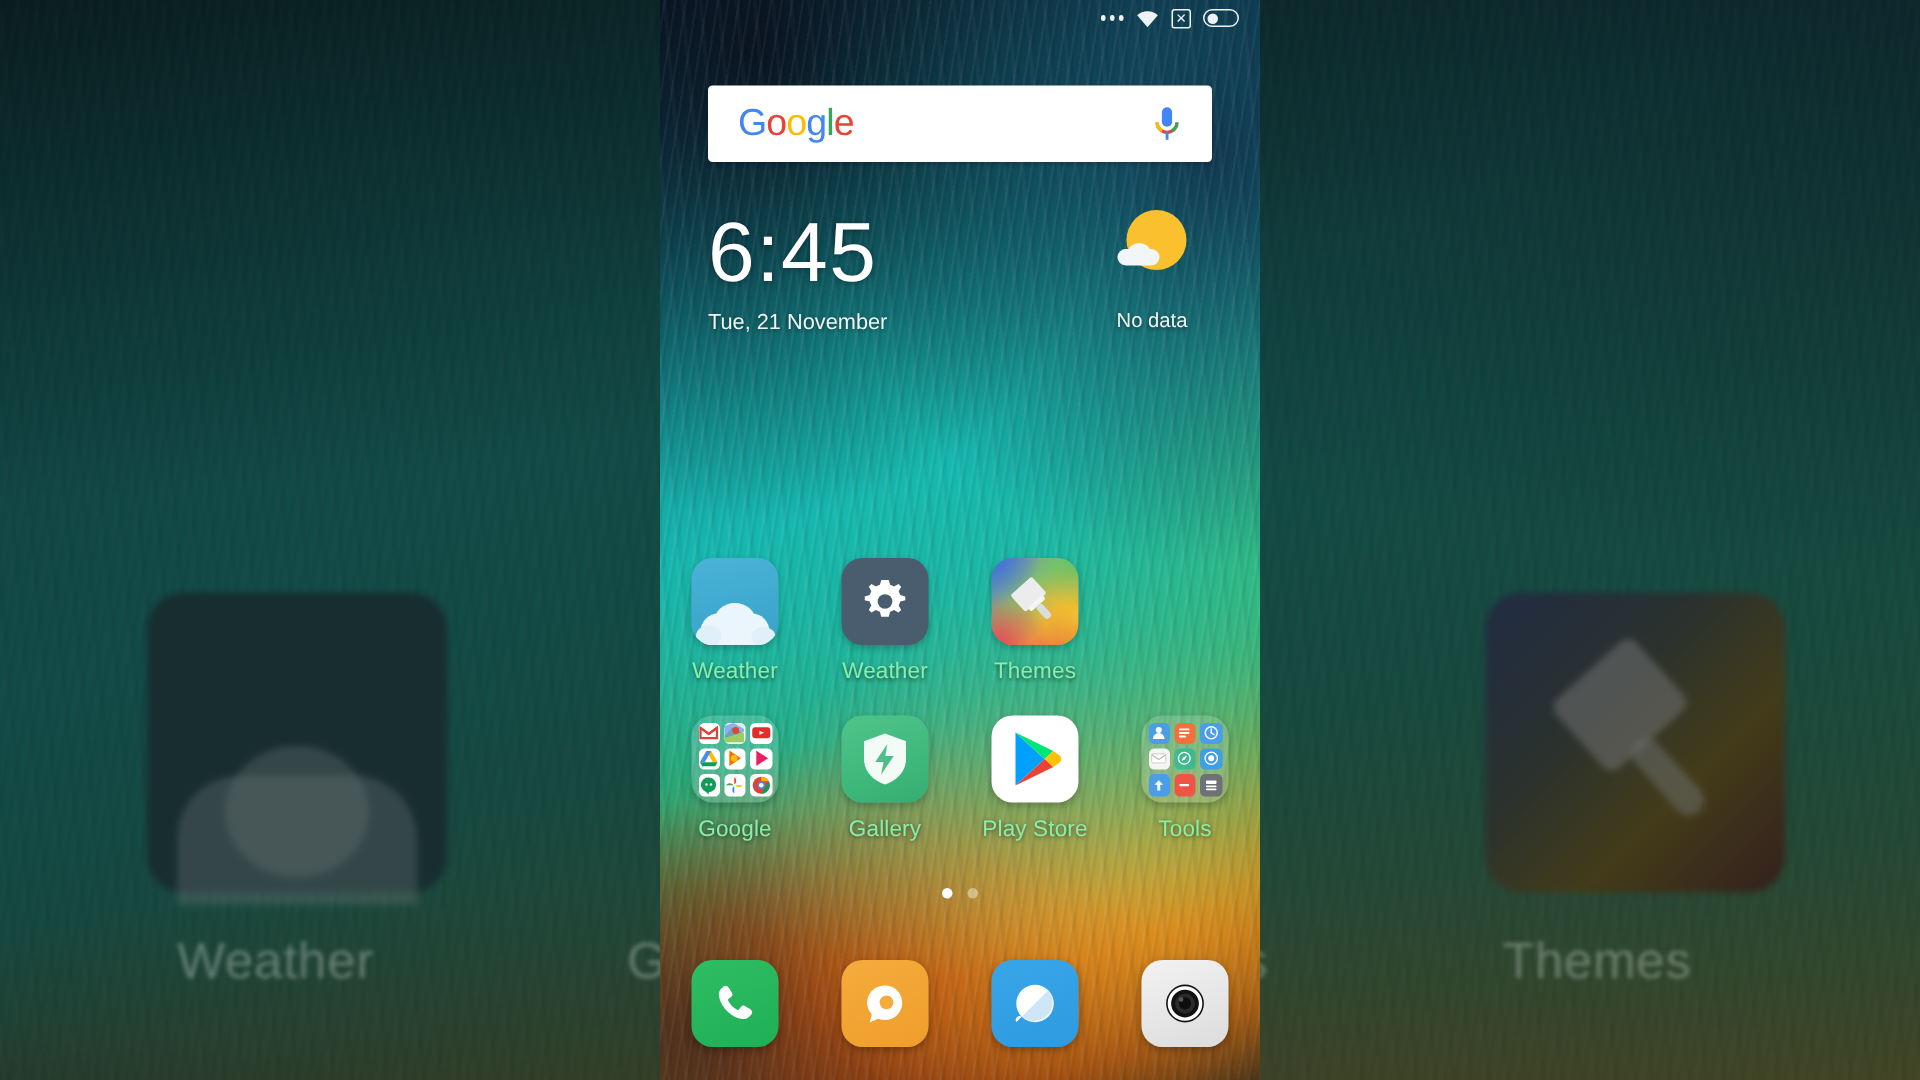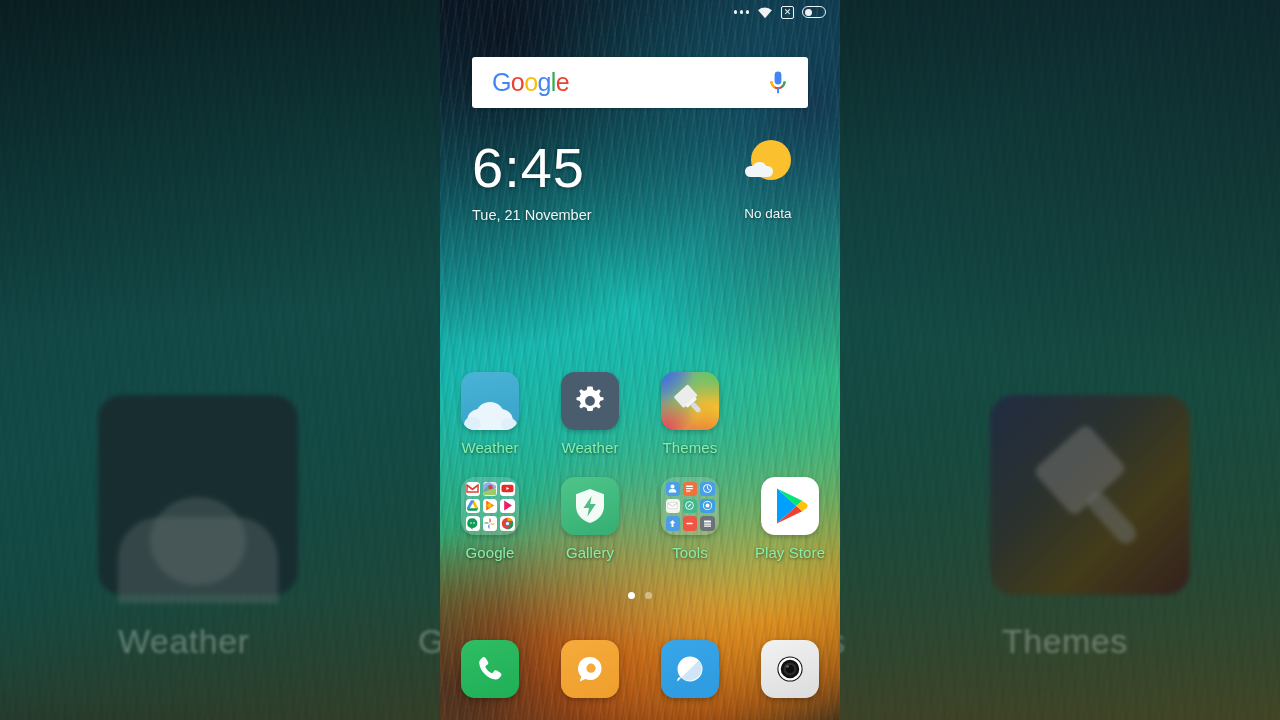--- a/index.html
+++ b/index.html
@@ -466,92 +466,92 @@
           <div class="app-icon ic-security">
             <svg width="34" height="38" viewBox="0 0 34 38">
               <path d="M17 2 L31 7.2 L31 19 C31 27.6 24.8 33.4 17 36 C9.2 33.4 3 27.6 3 19 L3 7.2 Z" fill="#f2fbf6"></path>
               <path d="M18.6 9 L10.5 21 L16 21 L14.4 29.5 L22.8 17 L17.2 17 Z" fill="#4fbd87"></path>
             </svg>
           </div>
           <div class="app-label">Gallery</div>
         </div>
 
         <div class="app">
-          <div class="app-icon ic-folder">
-            <div class="mini" style="background:#4a9ee8;">
-              <svg width="11" height="11" viewBox="0 0 11 11">
-                  <circle cx="5.5" cy="3.6" r="2" fill="#fff"></circle>
-                  <path d="M1.6 9.6 a3.9 3.9 0 0 1 7.8 0 z" fill="#fff"></path>
-                </svg>
-            </div>
-            <div class="mini" style="background:#f2703c;">
-              <svg width="11" height="11" viewBox="0 0 11 11">
-                  <rect x="2" y="2.6" width="7" height="1.3" rx=".6" fill="#fff"></rect>
-                  <rect x="2" y="5" width="7" height="1.3" rx=".6" fill="#fff"></rect>
-                  <rect x="2" y="7.4" width="4.6" height="1.3" rx=".6" fill="#fff"></rect>
-                </svg>
-            </div>
-            <div class="mini" style="background:#4a9ee8;">
-              <svg width="11" height="11" viewBox="0 0 11 11">
-                  <circle cx="5.5" cy="5.5" r="4" fill="none" stroke="#fff" stroke-width="1"></circle>
-                  <path d="M5.5 3 L5.5 5.6 L7.4 6.7" fill="none" stroke="#fff" stroke-width="1" stroke-linecap="round"></path>
-                </svg>
-            </div>
-
-            <div class="mini" style="background:#f4f4f0;">
-              <svg width="11" height="11" viewBox="0 0 11 11">
-                  <rect x="0.8" y="2.6" width="9.4" height="6" rx=".8" fill="#fff" stroke="#c9ccc7" stroke-width=".6"></rect>
-                  <path d="M0.8 3.1 L5.5 6.4 L10.2 3.1" fill="none" stroke="#b9bcb7" stroke-width=".8"></path>
-                </svg>
-            </div>
-            <div class="mini" style="background:#3fba8e;">
-              <svg width="11" height="11" viewBox="0 0 11 11">
-                  <circle cx="5.5" cy="5.5" r="3.9" fill="none" stroke="#fff" stroke-width=".9"></circle>
-                  <path d="M7.4 3.6 L6.1 6.1 L3.6 7.4 L4.9 4.9 Z" fill="#fff"></path>
-                </svg>
-            </div>
-            <div class="mini" style="background:#3f9fe0;">
-              <svg width="11" height="11" viewBox="0 0 11 11">
-                  <circle cx="5.5" cy="5.5" r="4.1" fill="none" stroke="#fff" stroke-width=".9"></circle>
-                  <circle cx="5.5" cy="5.5" r="2" fill="#fff"></circle>
-                </svg>
-            </div>
-
-            <div class="mini" style="background:#4a9ee8;">
-              <svg width="11" height="11" viewBox="0 0 11 11">
-                  <path d="M5.5 2.1 L8.4 5.2 L6.5 5.2 L6.5 9 L4.5 9 L4.5 5.2 L2.6 5.2 Z" fill="#fff"></path>
-                </svg>
-            </div>
-            <div class="mini" style="background:#ee5545;">
-              <svg width="11" height="11" viewBox="0 0 11 11">
-                  <rect x="2.2" y="4.7" width="6.6" height="1.5" rx=".7" fill="#fff"></rect>
-                </svg>
-            </div>
-            <div class="mini" style="background:#6d7278;">
-              <svg width="11" height="11" viewBox="0 0 11 11">
-                  <rect x="2" y="2.4" width="7" height="2.2" rx=".6" fill="#fff"></rect>
-                  <rect x="2" y="5.6" width="7" height="1.2" rx=".5" fill="#fff"></rect>
-                  <rect x="2" y="7.6" width="7" height="1.2" rx=".5" fill="#fff"></rect>
-                </svg>
-            </div>
-          </div>
-          <div class="app-label">Tools</div>
-        </div>
-
-        <div class="app">
           <div class="app-icon ic-play">
             <svg width="36" height="40" viewBox="0 0 36 40">
               <path d="M5 2.4 L5 37.6 L24.4 20 Z" fill="#00A0FF"></path>
               <path d="M5 2.4 L24.4 20 L30.2 14.7 Z" fill="#00E676"></path>
               <path d="M24.4 20 L30.2 25.3 L5 37.6 Z" fill="#EA4335"></path>
               <path d="M30.2 14.7 L34.2 17.5 a3 3 0 0 1 0 5 L30.2 25.3 L24.4 20 Z" fill="#FFC107"></path>
             </svg>
           </div>
           <div class="app-label">Play Store</div>
         </div>
+
+        <div class="app">
+          <div class="app-icon ic-folder">
+            <div class="mini" style="background:#4a9ee8;">
+              <svg width="11" height="11" viewBox="0 0 11 11">
+                  <circle cx="5.5" cy="3.6" r="2" fill="#fff"></circle>
+                  <path d="M1.6 9.6 a3.9 3.9 0 0 1 7.8 0 z" fill="#fff"></path>
+                </svg>
+            </div>
+            <div class="mini" style="background:#f2703c;">
+              <svg width="11" height="11" viewBox="0 0 11 11">
+                  <rect x="2" y="2.6" width="7" height="1.3" rx=".6" fill="#fff"></rect>
+                  <rect x="2" y="5" width="7" height="1.3" rx=".6" fill="#fff"></rect>
+                  <rect x="2" y="7.4" width="4.6" height="1.3" rx=".6" fill="#fff"></rect>
+                </svg>
+            </div>
+            <div class="mini" style="background:#4a9ee8;">
+              <svg width="11" height="11" viewBox="0 0 11 11">
+                  <circle cx="5.5" cy="5.5" r="4" fill="none" stroke="#fff" stroke-width="1"></circle>
+                  <path d="M5.5 3 L5.5 5.6 L7.4 6.7" fill="none" stroke="#fff" stroke-width="1" stroke-linecap="round"></path>
+                </svg>
+            </div>
+
+            <div class="mini" style="background:#f4f4f0;">
+              <svg width="11" height="11" viewBox="0 0 11 11">
+                  <rect x="0.8" y="2.6" width="9.4" height="6" rx=".8" fill="#fff" stroke="#c9ccc7" stroke-width=".6"></rect>
+                  <path d="M0.8 3.1 L5.5 6.4 L10.2 3.1" fill="none" stroke="#b9bcb7" stroke-width=".8"></path>
+                </svg>
+            </div>
+            <div class="mini" style="background:#3fba8e;">
+              <svg width="11" height="11" viewBox="0 0 11 11">
+                  <circle cx="5.5" cy="5.5" r="3.9" fill="none" stroke="#fff" stroke-width=".9"></circle>
+                  <path d="M7.4 3.6 L6.1 6.1 L3.6 7.4 L4.9 4.9 Z" fill="#fff"></path>
+                </svg>
+            </div>
+            <div class="mini" style="background:#3f9fe0;">
+              <svg width="11" height="11" viewBox="0 0 11 11">
+                  <circle cx="5.5" cy="5.5" r="4.1" fill="none" stroke="#fff" stroke-width=".9"></circle>
+                  <circle cx="5.5" cy="5.5" r="2" fill="#fff"></circle>
+                </svg>
+            </div>
+
+            <div class="mini" style="background:#4a9ee8;">
+              <svg width="11" height="11" viewBox="0 0 11 11">
+                  <path d="M5.5 2.1 L8.4 5.2 L6.5 5.2 L6.5 9 L4.5 9 L4.5 5.2 L2.6 5.2 Z" fill="#fff"></path>
+                </svg>
+            </div>
+            <div class="mini" style="background:#ee5545;">
+              <svg width="11" height="11" viewBox="0 0 11 11">
+                  <rect x="2.2" y="4.7" width="6.6" height="1.5" rx=".7" fill="#fff"></rect>
+                </svg>
+            </div>
+            <div class="mini" style="background:#6d7278;">
+              <svg width="11" height="11" viewBox="0 0 11 11">
+                  <rect x="2" y="2.4" width="7" height="2.2" rx=".6" fill="#fff"></rect>
+                  <rect x="2" y="5.6" width="7" height="1.2" rx=".5" fill="#fff"></rect>
+                  <rect x="2" y="7.6" width="7" height="1.2" rx=".5" fill="#fff"></rect>
+                </svg>
+            </div>
+          </div>
+          <div class="app-label">Tools</div>
+        </div>
       </div>
     </div>
 
     <div id="pagedots">
       <i class="on"></i>
       <i></i>
     </div>
 
     <div id="dock">
 

